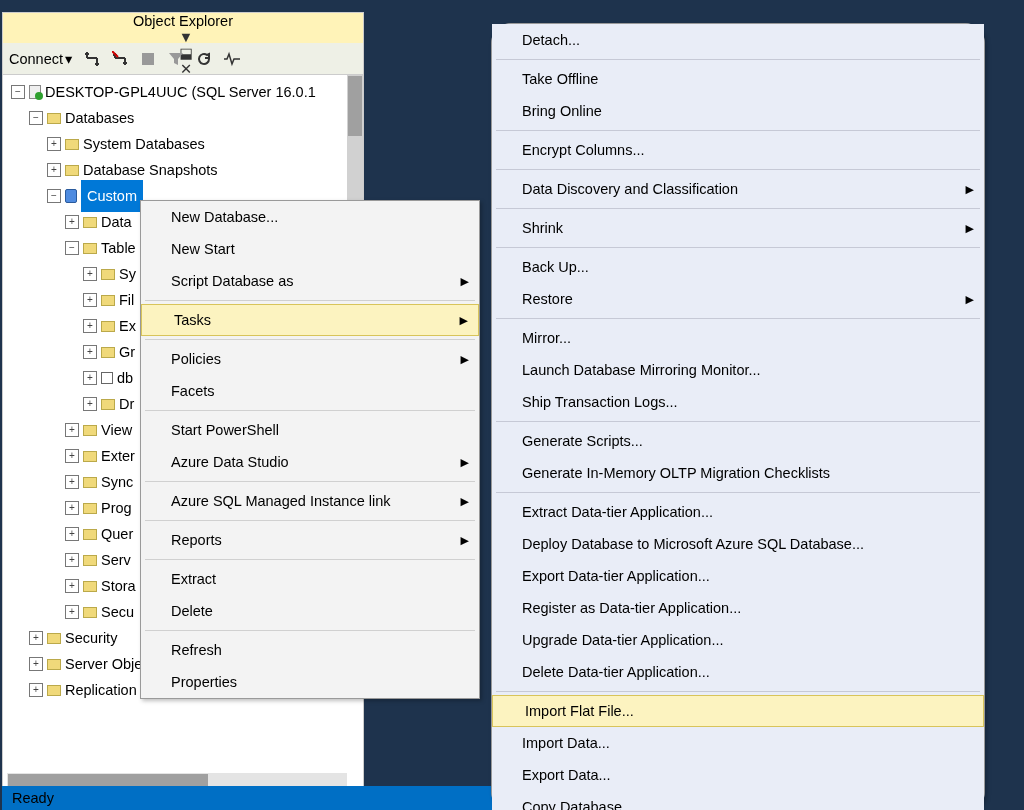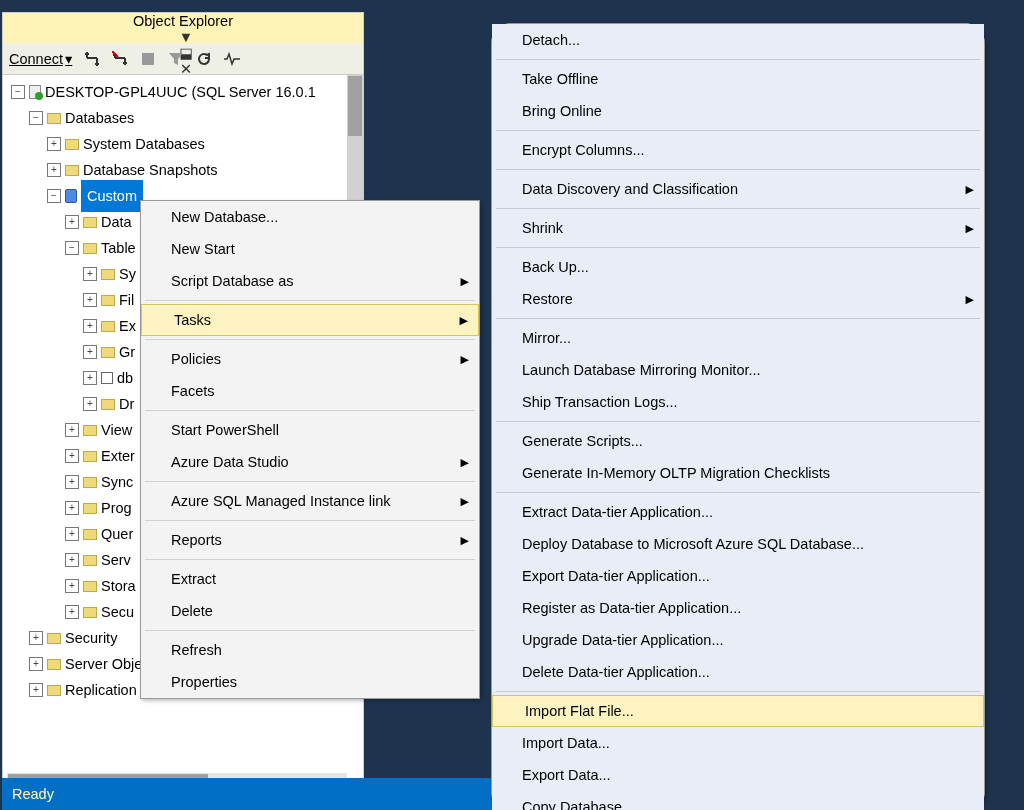--- a/index.html
+++ b/index.html
@@ -2,37 +2,37 @@
 <html><head>
 <meta charset="utf-8">
 <style>
   * { box-sizing: border-box; margin: 0; padding: 0; font-family: "Segoe UI", sans-serif; font-size: 14.5px; }
   body { background: #1e334d; width: 1024px; height: 810px; overflow: hidden; position: relative; }
   .panel { position: absolute; top: 12px; left: 2px; width: 362px; height: 780px; background: #fff; border: 1px solid #ccc; }
   .panel-title { background: #fff3b8; height: 30px; display: flex; align-items: center; padding: 0 6px; flex-direction: column; }
   .panel-title-text { flex: 1; }
   .panel-title .icon { width: 16px; text-align: center; cursor: pointer; color: #333; margin-left: 6px; }
   .toolbar { background: #eef0e6; height: 32px; display: flex; align-items: center; padding: 0 6px; gap: 12px; border-bottom: 1px solid #ccc; }
-  .connect { display: inline-flex; align-items: flex-end; text-decoration: underline; }
+  .connect { display: inline-flex; align-items: flex-end; }
   .tool-icon { width: 16px; height: 16px; display: inline-block; }
   .tree { position: relative; padding: 4px 0 0 4px; overflow: hidden; height: 718px; }
   .tree-row { display: flex; align-items: center; height: 26px; white-space: nowrap; }
   .indent { display: inline-block; }
   .expander { width: 14px; height: 14px; border: 1px solid #777; display: inline-flex; align-items: center; justify-content: center; font-size: 10px; line-height: 10px; color: #444; margin-right: 4px; cursor: pointer; background: #fff; }
   .folder { width: 14px; height: 11px; background: #f0d97a; border:1px solid #bba94a; display:inline-block; margin-right:4px; }
   .db-icon { width: 12px; height: 14px; background: #4e8be0; border-radius: 2px 2px 2px 2px; display:inline-block; margin-right:4px; border:1px solid #2a5a9c; }
   .server-icon { width:12px; height:14px; background:#efefef; border:1px solid #888; display:inline-block; margin-right:4px; position:relative;}
   .server-icon::after{content:"";position:absolute;bottom:-2px;right:-3px;width:8px;height:8px;background:#2fa02f;border-radius:50%;}
   .table-icon { width:12px;height:12px;display:inline-block;margin-right:4px;background:#fff;border:1px solid #666;}
   .selected { background: #0078d7; color: #fff; padding: 8px 6px; }
   .scroll { position:absolute; right:0; top:0; width:16px; height:170px; background:#d1d1d1;}
   .scroll-thumb{width:14px;height:60px;background:#a0a0a0;margin:1px;}
   .hscroll{position:absolute;left:4px;bottom:4px;height:16px;width:340px;background:#e4e4e4;}
   .hscroll-thumb{height:14px;width:200px;background:#a0a0a0;margin:1px;}
-  .statusbar{position:absolute;left:2px;bottom:0;height:32px;width:492px;background:#006fc5;color:#fef9c3;display:flex;align-items:center;padding:0 10px;}
+  .statusbar{position:absolute;left:2px;bottom:0;height:24px;width:492px;background:#006fc5;color:#000000;display:flex;align-items:center;padding:0 10px;}
 
   .context-menu { position:absolute; background:#f3f3f3; border:1px solid #999; box-shadow:2px 2px 4px rgba(0,0,0,.25); }
   .cm1 { top:200px; left:140px; width:340px; }
   .cm2 { top:23px; left:491px; width:494px; height:789px;border-radius:20px;}
   .menu-item { height:32px; display:flex; align-items:center; padding:0 24px 0 30px; cursor:pointer; position:relative; }
   .menu-item.highlight { background:#fcf3c0; border:1px solid #d8c45a; height:32px;padding-left:32px; }
   .menu-item.disabled { color:#000000; cursor:default;}
   .menu-sep { height:1px; background:#d0d0d0; margin:3px 4px; }
   .submenu-arrow { position:absolute; right:10px; font-size:11px;}
   .cm2 .menu-item{background:#e9edf7;}

